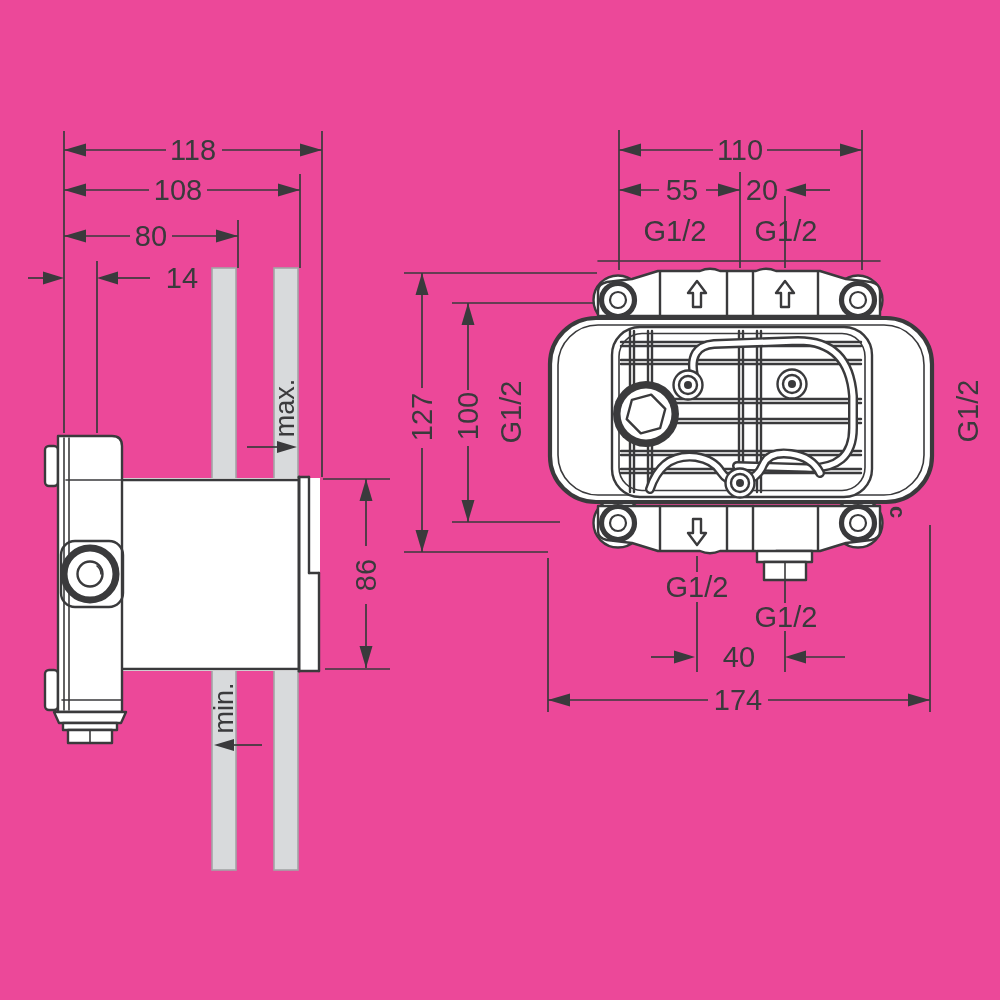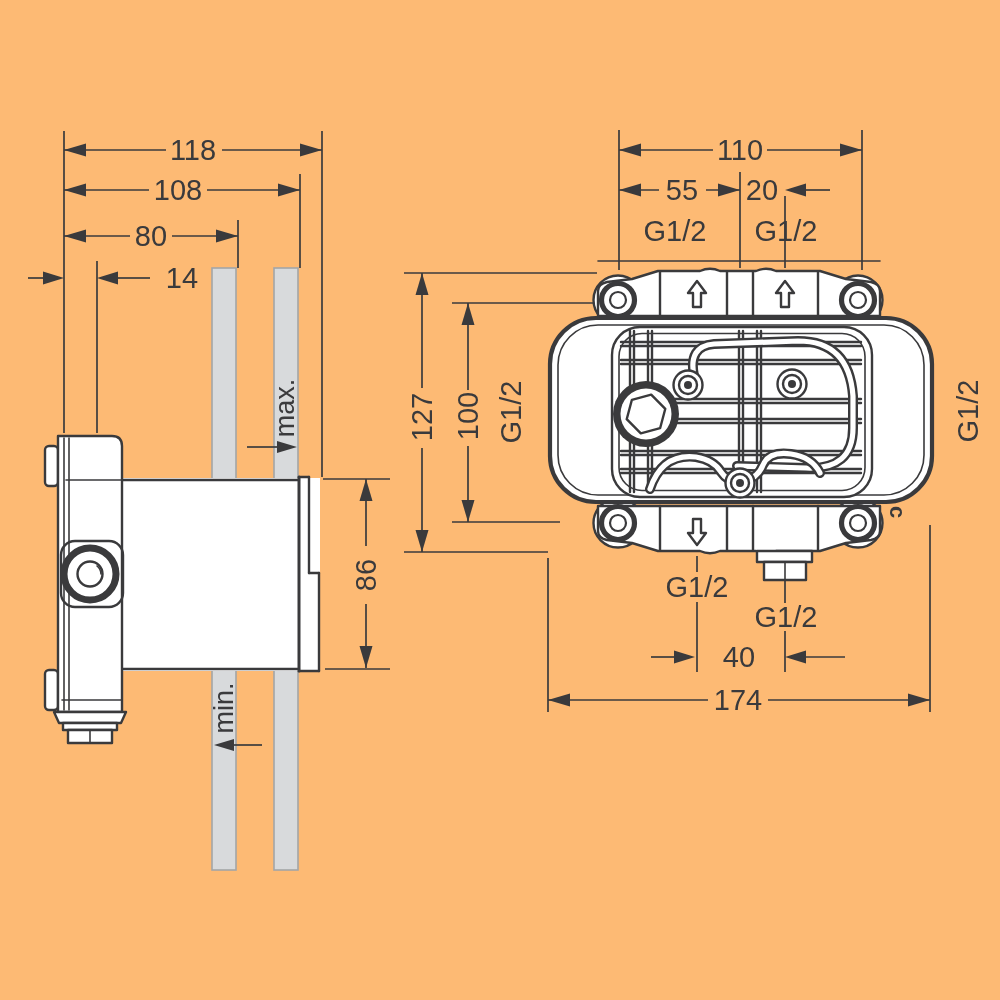--- a/index.html
+++ b/index.html
@@ -1,16 +1,16 @@
 <!DOCTYPE html>
 <html><head>
 <meta charset="utf-8">
 <style>
   html,body{margin:0;padding:0;background:#ffffff;}
-  .stage{width:1000px;height:1000px;position:relative;background:#fdba74;}
+  .stage{width:1000px;height:1000px;position:relative;background:#ec4899;}
   svg{display:block;}
   .ln{stroke:currentColor;fill:none;stroke-width:2.4;stroke-linejoin:round;stroke-linecap:round;}
   .mid{stroke-width:3;}
   .thin{stroke-width:1.6;}
   .dim{stroke:currentColor;fill:none;stroke-width:1.7;stroke-linecap:butt;}
   .arr{fill:currentColor;stroke:none;}
   .wt{fill:#ffffff;stroke:currentColor;stroke-width:2.4;stroke-linejoin:round;}
   .txt{font-family:"Liberation Sans","DejaVu Sans",sans-serif;font-size:29px;fill:currentColor;
        text-anchor:middle;dominant-baseline:central;}
   .txs{font-size:27px;}

